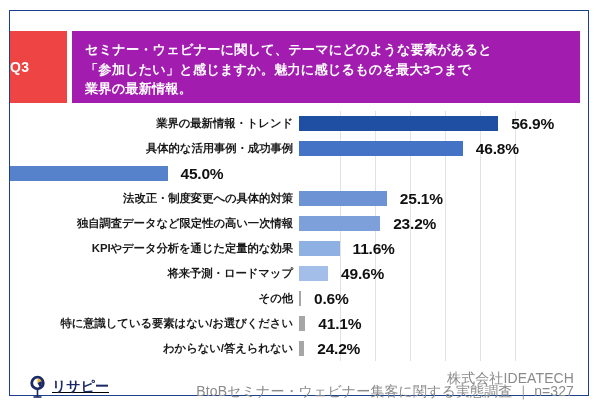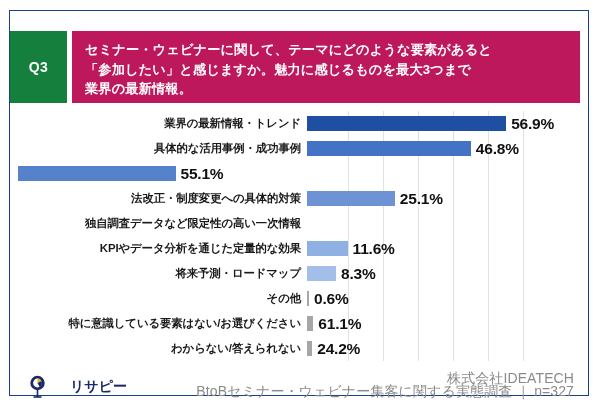--- a/index.html
+++ b/index.html
@@ -15,43 +15,43 @@
     width:580px;height:386px;
     border:1px solid #1b3f8b;
     background:#ffffff;
     box-sizing:border-box;
   }
 
   
   .qbadge{
     position:absolute;left:0px;top:20px;
     width:57px;height:72px;
-    background:#15803d;
-    display:flex;align-items:center;justify-content:center;
+    background:#ef4444;
+    display:flex;align-items:center;justify-content:flex-start;
   }
   .qbadge span{
     color:#ffffff;font-weight:bold;font-size:14px;letter-spacing:.4px;
   }
   .qbanner{
     position:absolute;left:62px;top:20px;
     width:508px;height:72px;
-    background:#be185d;
+    background:#a21caf;
     box-sizing:border-box;
     padding:9px 12px 0 13px;
   }
   .qbanner p{
     margin:0;color:#ffffff;font-weight:bold;
     font-size:13.2px;line-height:19.5px;
     letter-spacing:.15px;
     white-space:nowrap;
   }
 
   
   .chart{
-    position:absolute;left:8px;top:100px;
+    position:absolute;left:0px;top:100px;
     width:578px;height:250px;
   }
   .grid{
     position:absolute;left:295px;top:0;
     width:245px;height:250px;
   }
   .grid i{
     position:absolute;top:0;bottom:0;width:1px;
     background:#e2e2e2;
   }
@@ -69,39 +69,39 @@
     font-size:11.4px;
     font-weight:bold;
     color:#1a1a1a;
     white-space:nowrap;
     letter-spacing:-.1px;
   }
   .barwrap{
     position:relative;
     flex:1;
     height:25px;
-    display:flex;align-items:center;
+    display:flex;align-items:center;gap:8px;
   }
   .bar{
     height:15px;
     min-width:2px;
   }
   .val{
     font-size:15.5px;
     font-weight:bold;
     color:#111111;
     margin-left:5px;
     white-space:nowrap;
     letter-spacing:-.2px;
   }
 
   
   .logo{
     position:absolute;left:18px;top:364px;
-    display:flex;align-items:center;gap:23px;
+    display:flex;align-items:center;gap:5px;text-decoration:underline;
   }
   .logo .mark{position:relative;width:19px;height:24px;}
   .logo .mark svg{display:block;}
   .logo .name{
     font-size:14px;font-weight:bold;color:#1b2a66;
     letter-spacing:0px;
   }
   .credit{
     position:absolute;right:14px;top:361px;
     text-align:right;
@@ -146,59 +146,63 @@
         <div class="row">
           <div class="lbl">具体的な活用事例・成功事例</div>
           <div class="barwrap">
             <div class="bar" style="width: 163.8px; background: rgb(68, 114, 196);"></div>
             <div class="val">46.8%</div>
           </div>
         </div>
         <div class="row">
           <div class="barwrap">
             <div class="bar" style="width: 157.5px; background: rgb(86, 129, 203);"></div>
-            <div class="val">55.1%</div>
+            <div class="val">45.0%</div>
           </div>
         </div>
         <div class="row">
           <div class="lbl">法改正・制度変更への具体的対策</div>
           <div class="barwrap">
             <div class="bar" style="width: 87.85px; background: rgb(109, 147, 212);"></div>
             <div class="val">25.1%</div>
           </div>
         </div>
         <div class="row">
           <div class="lbl">独自調査データなど限定性の高い一次情報</div>
+          <div class="barwrap">
+            <div class="bar" style="width: 81.2px; background: rgb(126, 160, 218);"></div>
+            <div class="val">23.2%</div>
+          </div>
         </div>
         <div class="row">
           <div class="lbl">KPIやデータ分析を通じた定量的な効果</div>
           <div class="barwrap">
             <div class="bar" style="width: 40.6px; background: rgb(143, 176, 226);"></div>
             <div class="val">11.6%</div>
           </div>
         </div>
         <div class="row">
           <div class="lbl">将来予測・ロードマップ</div>
           <div class="barwrap">
             <div class="bar" style="width: 29.05px; background: rgb(163, 191, 233);"></div>
-            <div class="val">8.3%</div>
+            <div class="val">49.6%</div>
           </div>
         </div>
         <div class="row">
           <div class="lbl">その他</div>
           <div class="barwrap">
             <div class="bar" style="width: 2.1px; background: rgb(166, 166, 166);"></div>
             <div class="val">0.6%</div>
           </div>
         </div>
         <div class="row">
           <div class="lbl">特に意識している要素はない/お選びください</div>
           <div class="barwrap">
             <div class="bar" style="width: 6.3px; background: rgb(166, 166, 166);"></div>
-            <div class="val">61.1%</div>
+            <div class="val">41.1%</div>
           </div>
         </div>
         <div class="row">
           <div class="lbl">わからない/答えられない</div>
           <div class="barwrap">
             <div class="bar" style="width: 5.25px; background: rgb(166, 166, 166);"></div>
             <div class="val">24.2%</div>
           </div>
         </div>
       </div>

